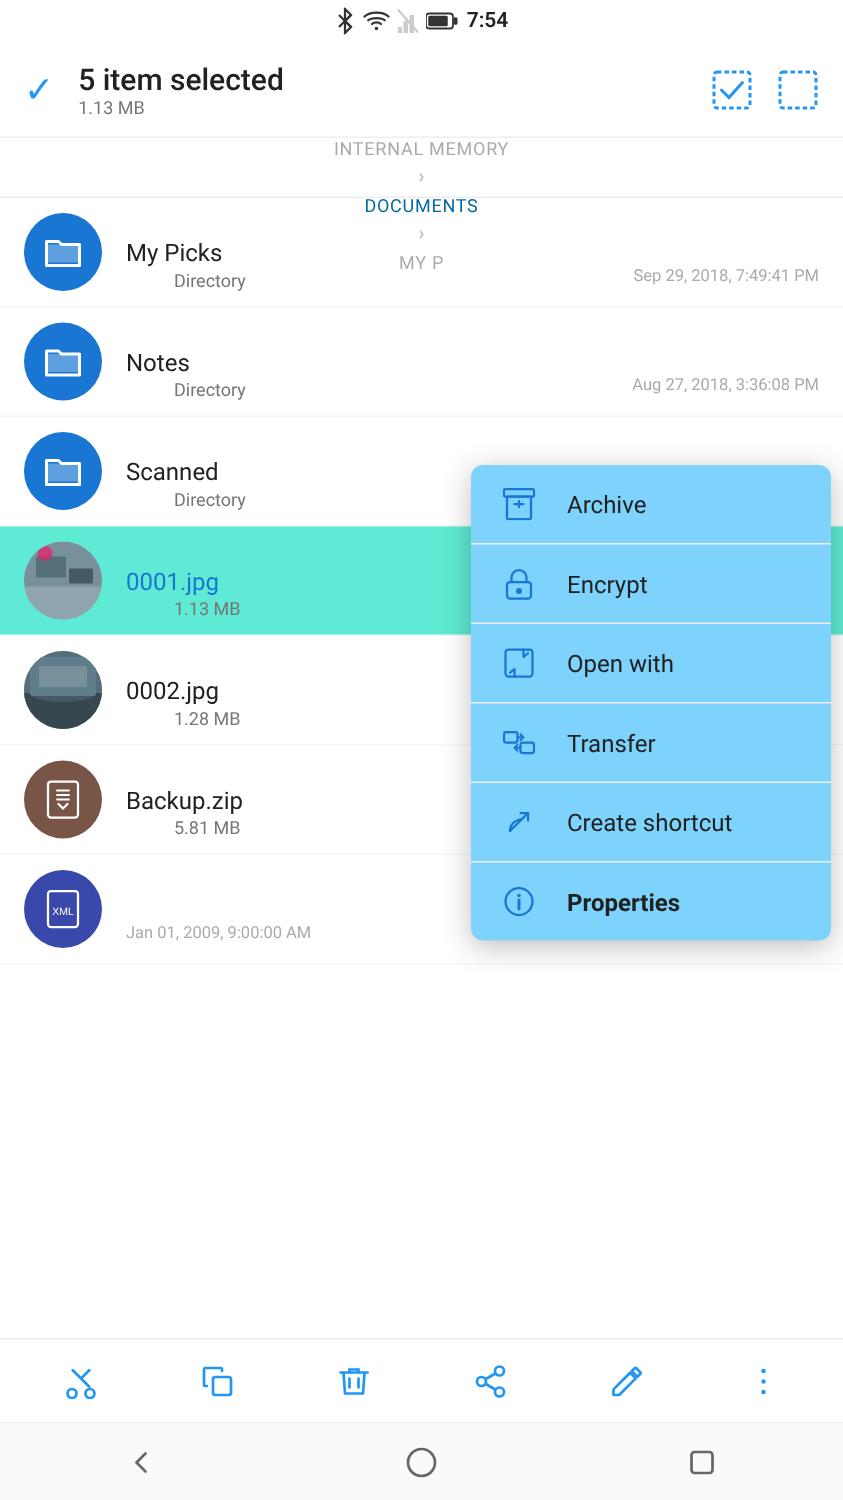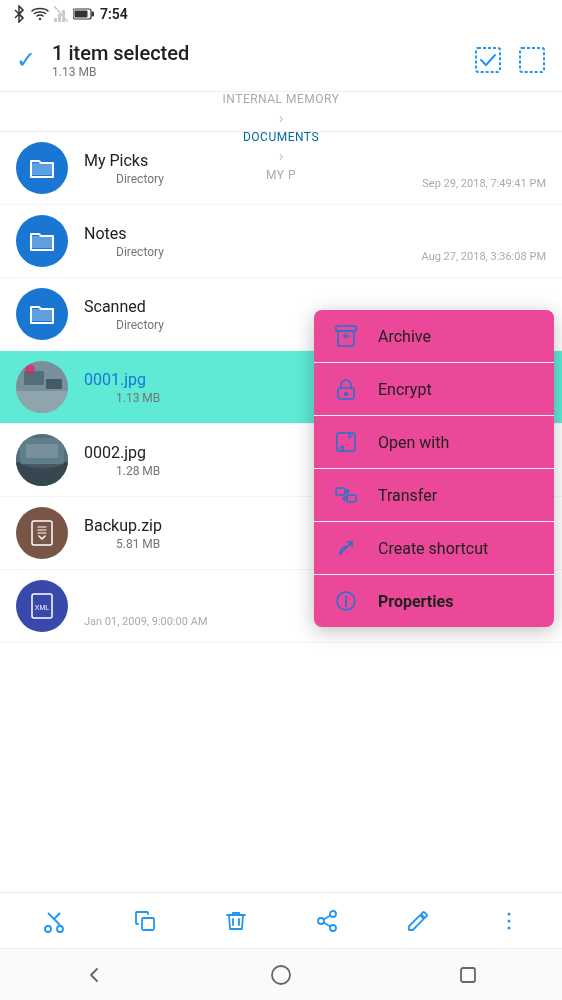--- a/index.html
+++ b/index.html
@@ -11,21 +11,21 @@
       overflow: hidden;
       position: relative;
     }
 
     
     .status-bar {
       height: 28px;
       background: #fff;
       display: flex;
       align-items: center;
-      justify-content: flex-start;
+      justify-content: center;
       padding: 0 12px;
       gap: 6px;
     }
     .status-bar-icons {
       display: flex;
       align-items: center;
       gap: 5px;
     }
     .status-time {
       font-size: 14px;
@@ -94,21 +94,21 @@
       font-size: 14px;
     }
 
     
     .file-list {
       background: #fff;
       flex: 1;
     }
     .file-item {
       display: flex;
-      align-items: center;
+      align-items: flex-end;
       padding: 10px 16px;
       gap: 16px;
       min-height: 70px;
       border-bottom: 1px solid #f5f5f5;
       position: relative;
     }
     .file-item.selected {
       background: #5eead4;
     }
     .file-avatar {
@@ -145,21 +145,21 @@
       align-self: flex-end;
       padding-bottom: 4px;
     }
 
     
     .context-menu {
       position: absolute;
       right: 8px;
       top: 310px;
       width: 240px;
-      background: #ec4899;
+      background: #7dd3fc;
       border-radius: 8px;
       box-shadow: 0 4px 20px rgba(0,0,0,0.25);
       z-index: 100;
       overflow: hidden;
     }
     .menu-item {
       display: flex;
       align-items: center;
       padding: 14px 20px;
       gap: 20px;
@@ -261,21 +261,21 @@
       <rect x="18.5" y="3.5" width="2.5" height="5" rx="1" fill="#333"></rect>
       <rect x="1.5" y="2.5" width="13" height="7" rx="1" fill="#333"></rect>
     </svg>
     <span class="status-time">7:54</span>
   </div>
 </div>
 
 <div class="action-bar">
   <span class="checkmark">✓</span>
   <div class="action-bar-text">
-    <div class="action-bar-title">1 item selected</div>
+    <div class="action-bar-title">5 item selected</div>
     <div class="action-bar-sub">1.13 MB</div>
   </div>
   <div class="action-bar-icons">
 
     <svg class="select-icon" viewBox="0 0 28 28">
       <rect x="2" y="2" width="24" height="24" rx="2" fill="none" stroke="#2196F3" stroke-width="2" stroke-dasharray="3,2"></rect>
       <polyline points="7,14 12,19 21,9" fill="none" stroke="#2196F3" stroke-width="2" stroke-linecap="round"></polyline>
     </svg>
 
     <svg class="select-icon" viewBox="0 0 28 28">

